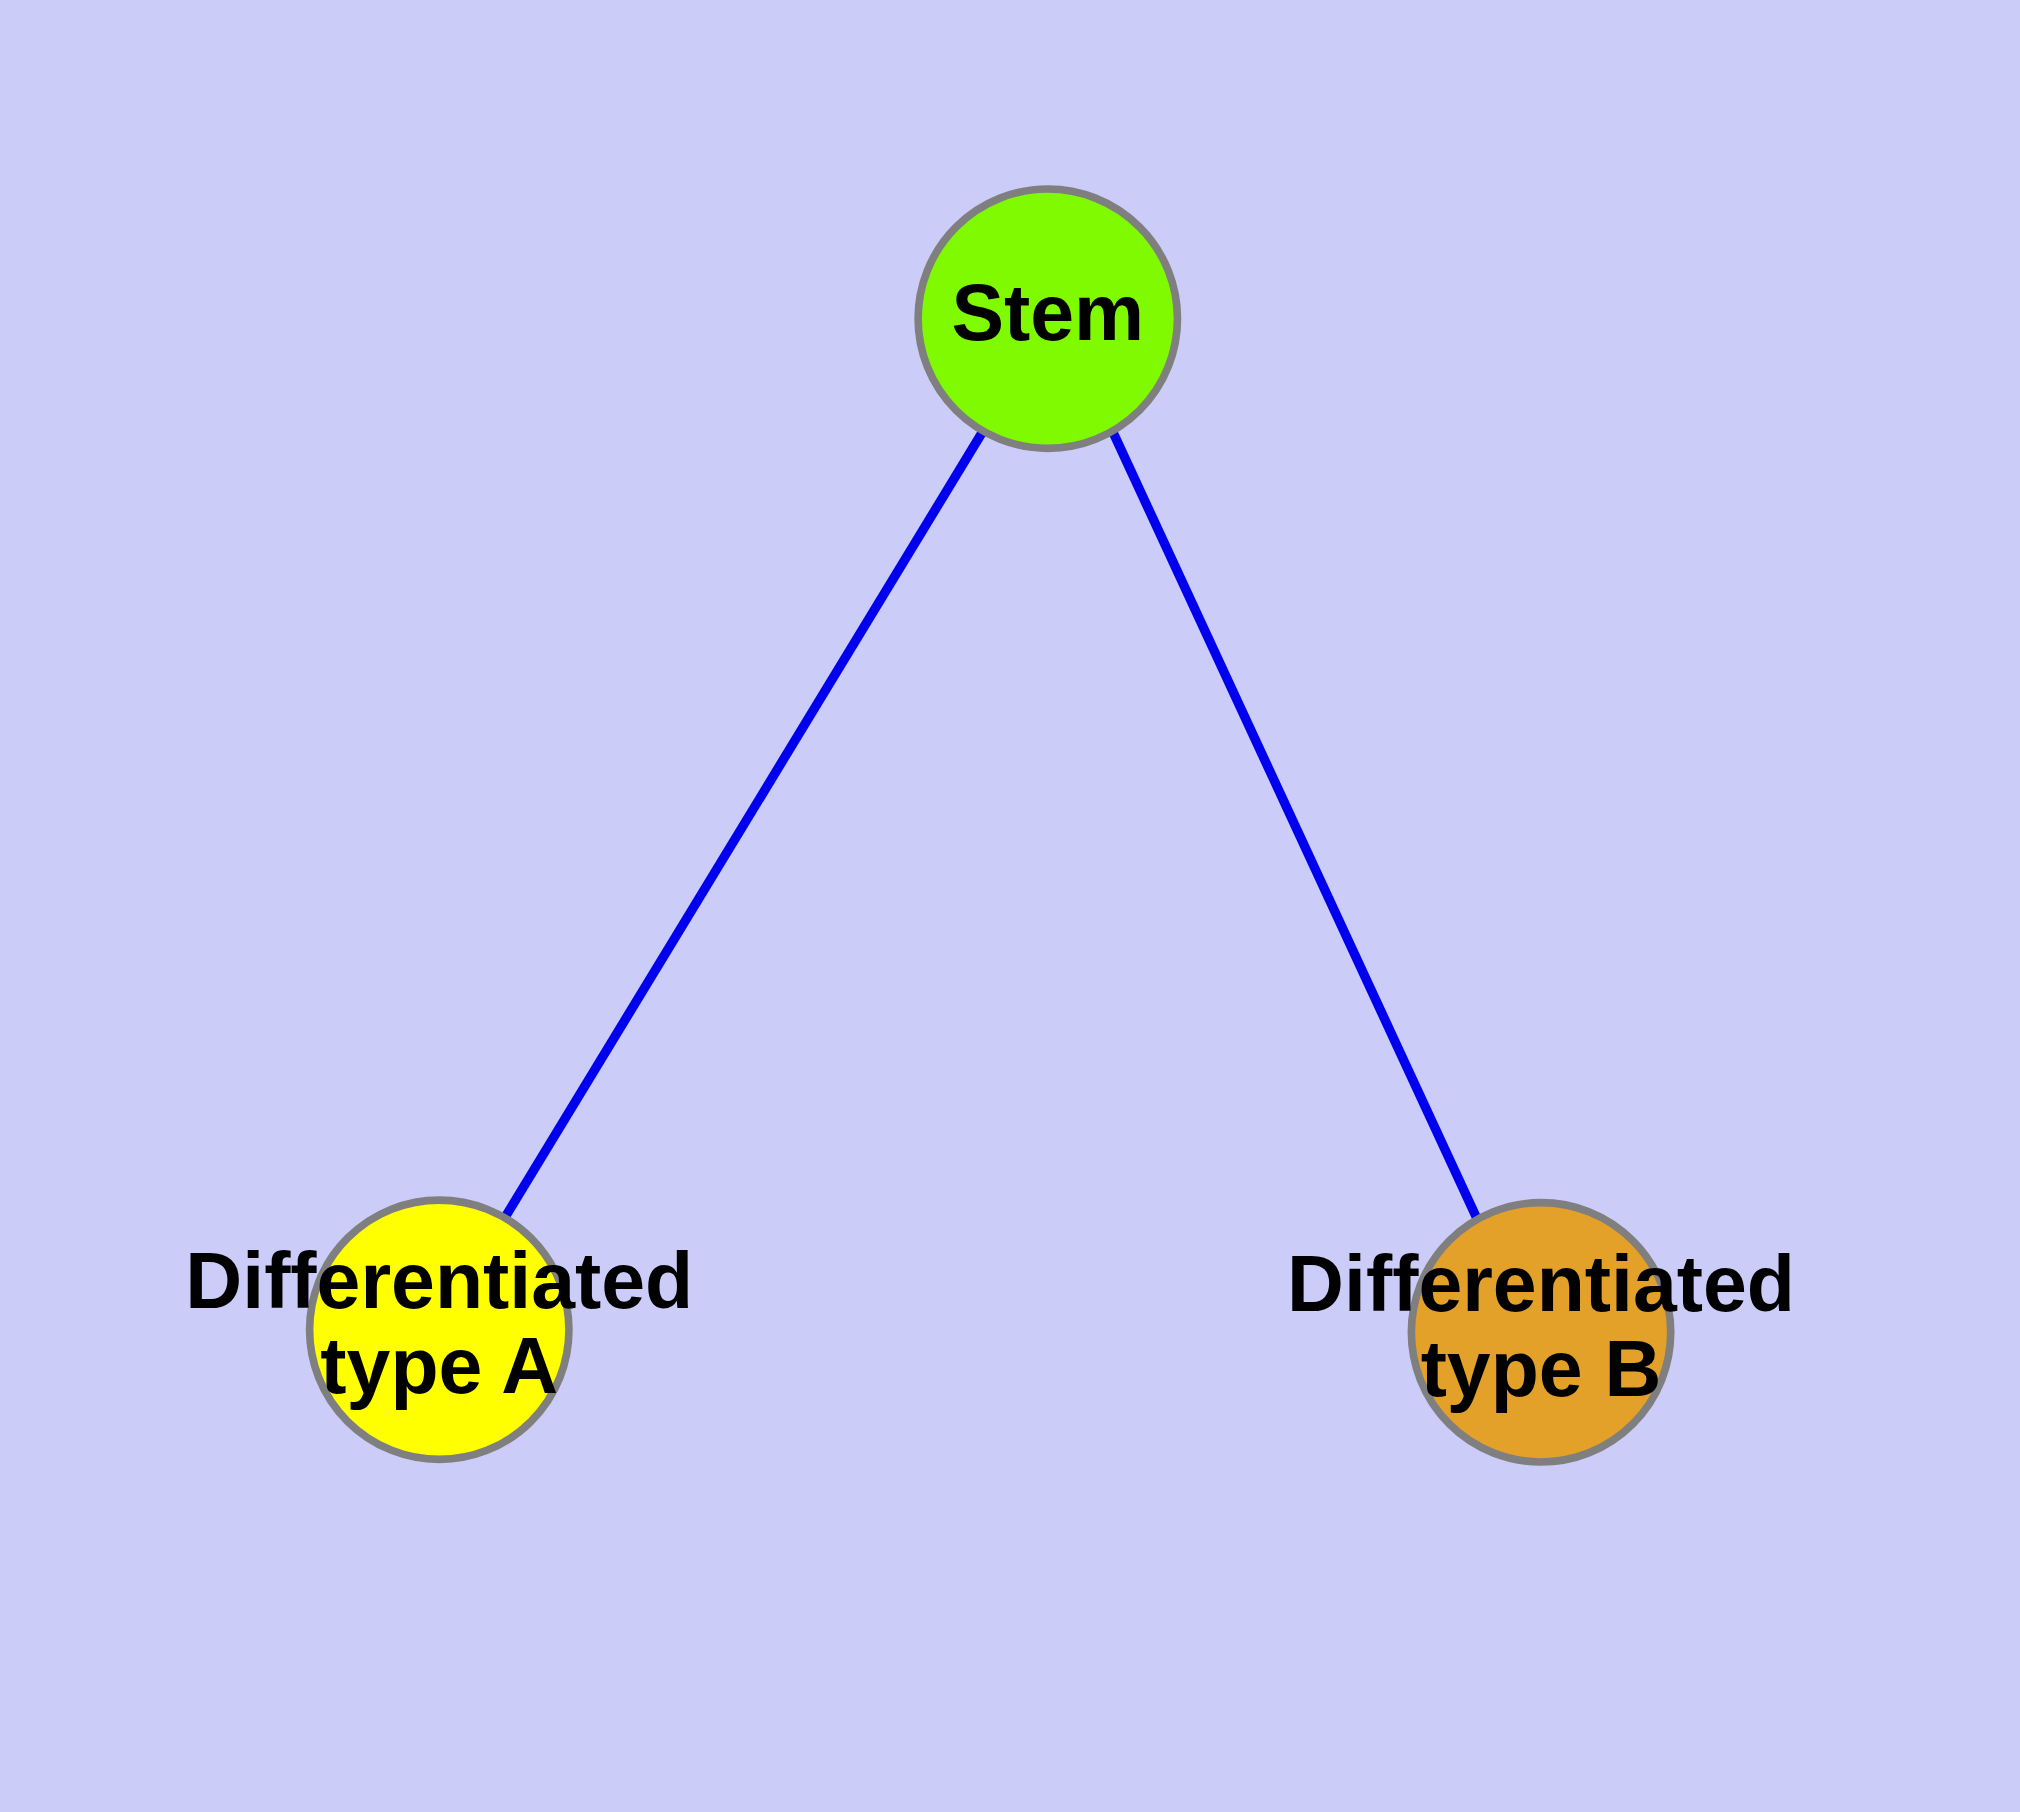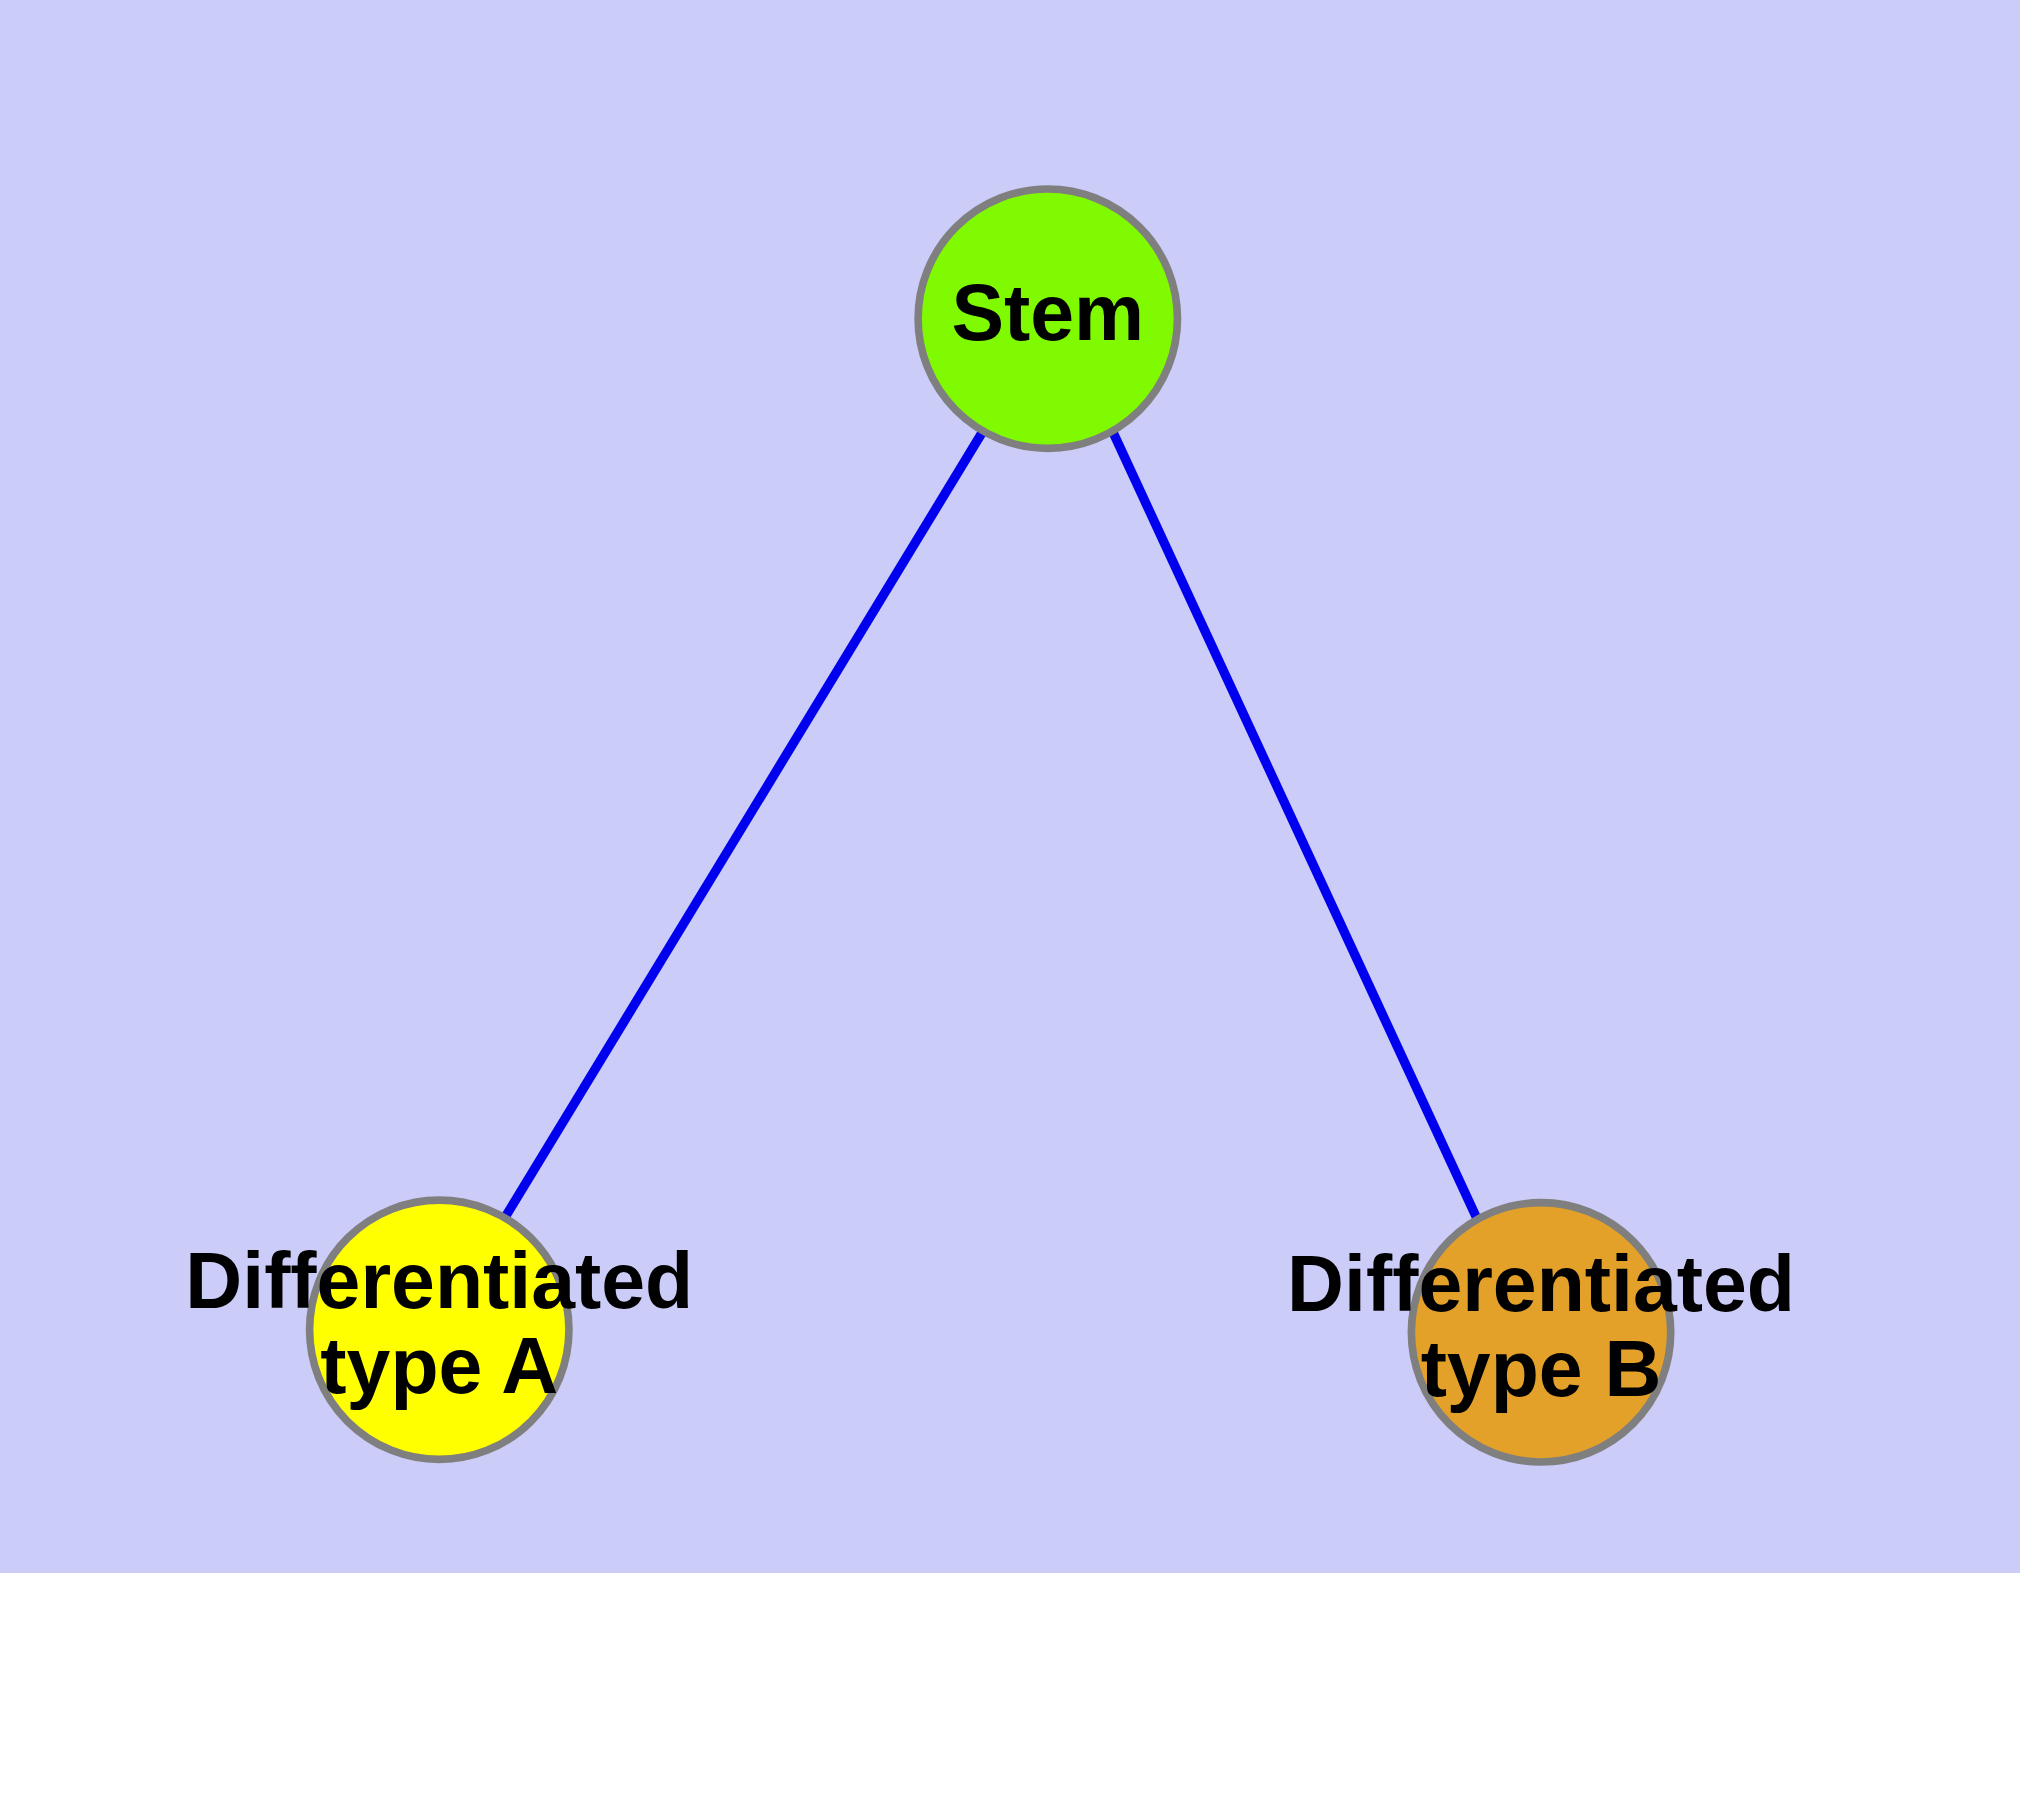--- a/index.html
+++ b/index.html
@@ -6,21 +6,21 @@
     margin: 0;
     padding: 0;
     background: #ffffff;
   }
   body {
     font-family: "Liberation Sans", sans-serif;
   }
   #graph-canvas {
     position: relative;
     width: 2021px;
-    height: 1573px;
+    height: 1812px;
     overflow: hidden;
     background: #ccccf9;
   }
   #graph-svg {
     position: absolute;
     top: 0;
     left: 0;
     width: 2021px;
     height: 1812px;
     display: block;

